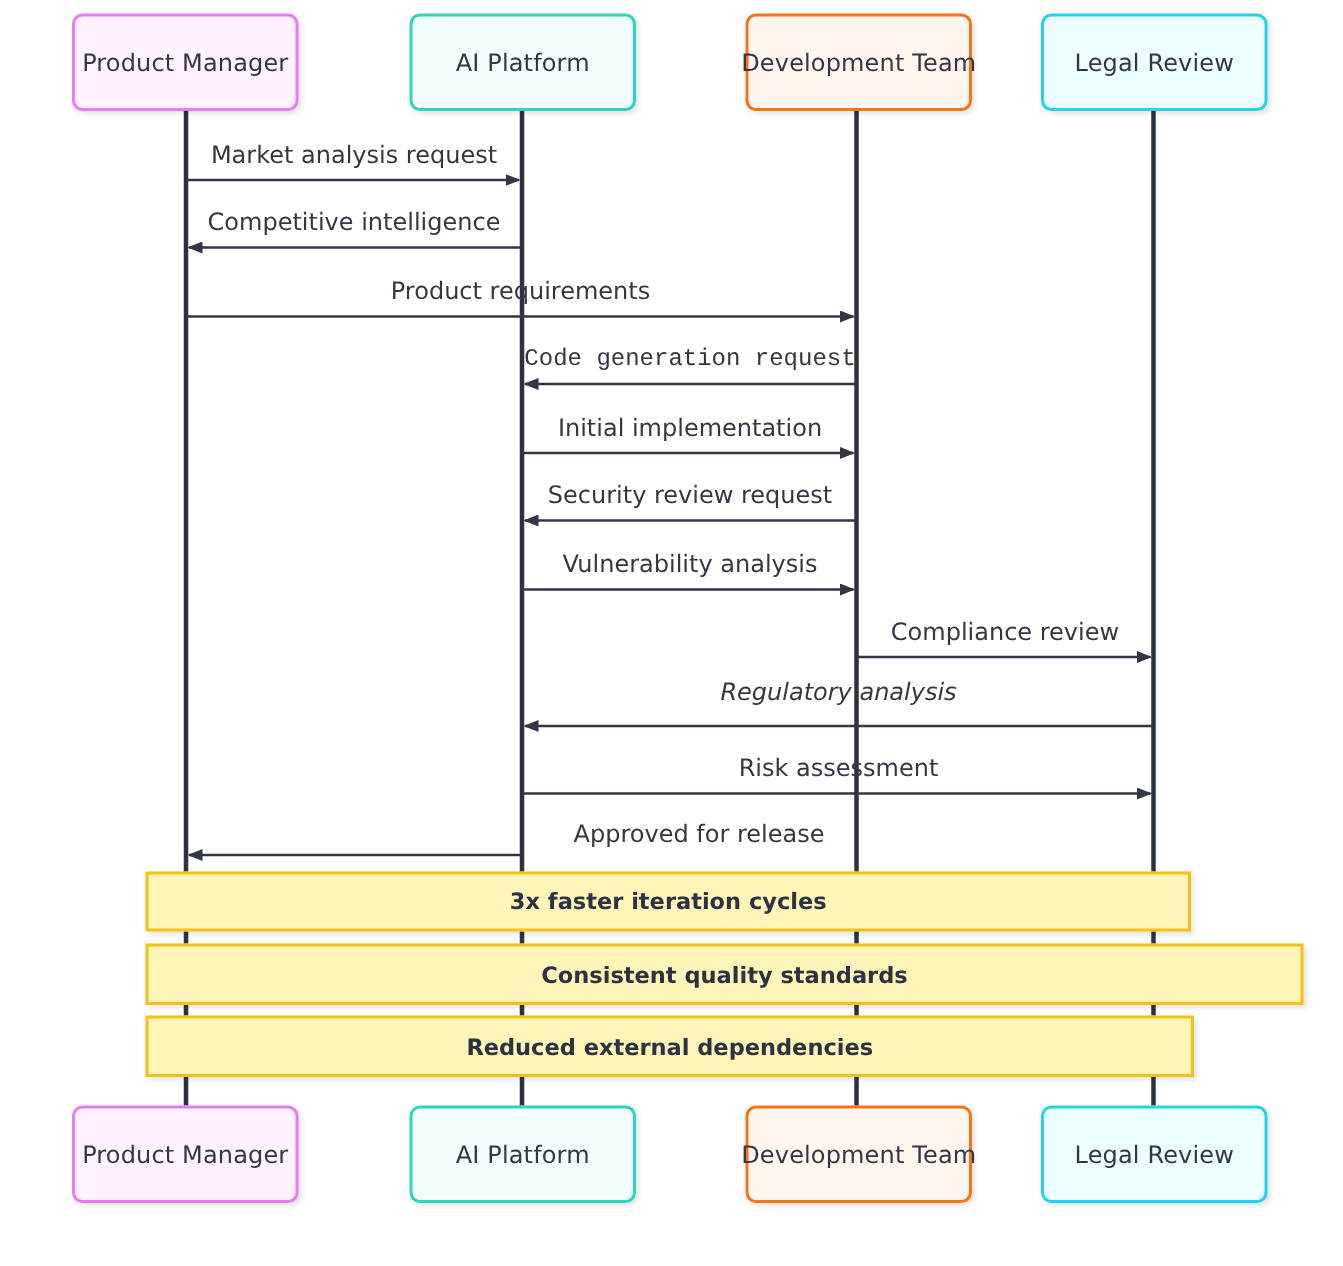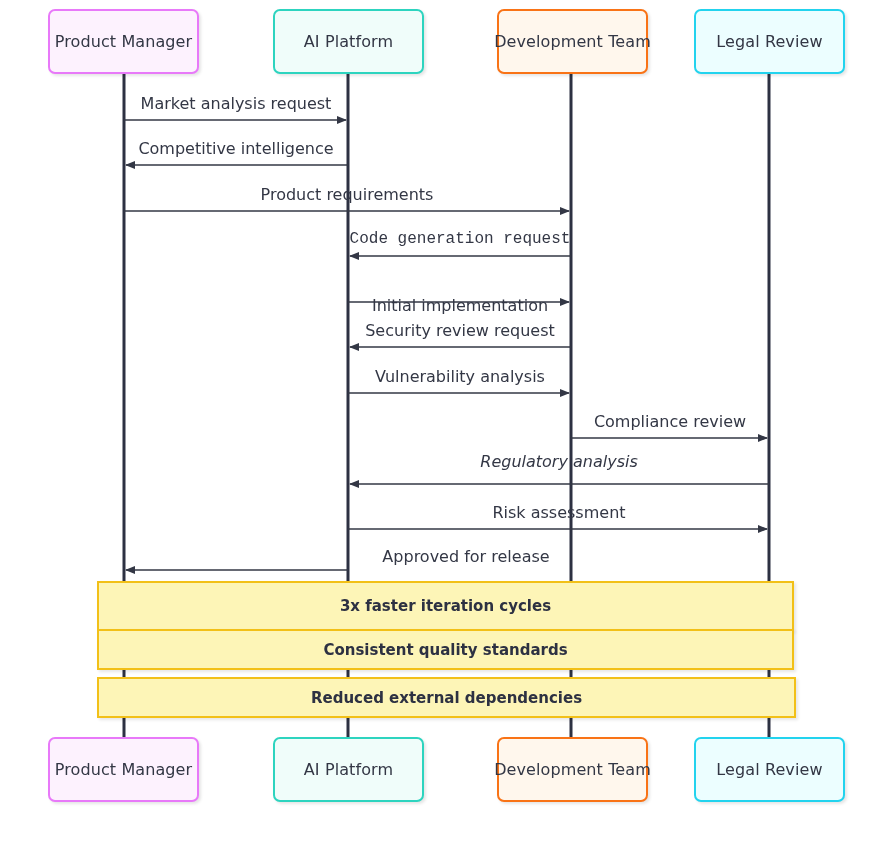--- a/index.html
+++ b/index.html
@@ -125,36 +125,36 @@
         <span class="actor-label">AI Platform</span>
       </div>
       <div class="actor-box" style="left: 497px; top: 737px; width: 151px; height: 65px; border-color: rgb(249, 115, 22); background: rgb(255, 247, 237);">
         <span class="actor-label">Development Team</span>
       </div>
       <div class="actor-box" style="left: 694px; top: 737px; width: 151px; height: 65px; border-color: rgb(34, 211, 238); background: rgb(236, 254, 255);">
         <span class="actor-label">Legal Review</span>
       </div>
     </div>
   <div id="notes-container">
-      <div class="note-box" style="left: 97px; top: 581px; width: 697px; height: 50px;">
+      <div class="note-box" style="left: 97px; top: 581px; width: 697px; height: 40px;">
         <span class="note-label">3x faster iteration cycles</span>
       </div>
-      <div class="note-box" style="left: 97px; top: 629px; width: 697px; height: 41px;">
+      <div class="note-box" style="left: 97px; top: 629px; width: 772px; height: 41px;">
         <span class="note-label">Consistent quality standards</span>
       </div>
       <div class="note-box" style="left: 97px; top: 677px; width: 699px; height: 41px;">
         <span class="note-label">Reduced external dependencies</span>
       </div>
     </div>
   <div id="message-labels">
       <div class="msg-label" style="left: 236px; top: 103px; text-align: right;">Market analysis request</div>
       <div class="msg-label" style="left: 236px; top: 148px;">Competitive intelligence</div>
       <div class="msg-label" style="left: 347px; top: 194px;">Product requirements</div>
       <div class="msg-label" style="left: 460px; top: 239px; font-family: Liberation Mono, monospace;">Code generation request</div>
-      <div class="msg-label" style="left: 460px; top: 285px; margin-top: 20px;">Initial implementation</div>
+      <div class="msg-label" style="left: 460px; top: 285px;">Initial implementation</div>
       <div class="msg-label" style="left: 460px; top: 330px;">Security review request</div>
       <div class="msg-label" style="left: 460px; top: 376px;">Vulnerability analysis</div>
       <div class="msg-label" style="left: 670px; top: 421px;">Compliance review</div>
       <div class="msg-label" style="left: 559px; top: 461px; font-style: italic;">Regulatory analysis</div>
       <div class="msg-label" style="left: 559px; top: 512px;">Risk assessment</div>
       <div class="msg-label" style="left: 466px; top: 556px;">Approved for release</div>
     </div>
 </div>
 
 </body></html>

